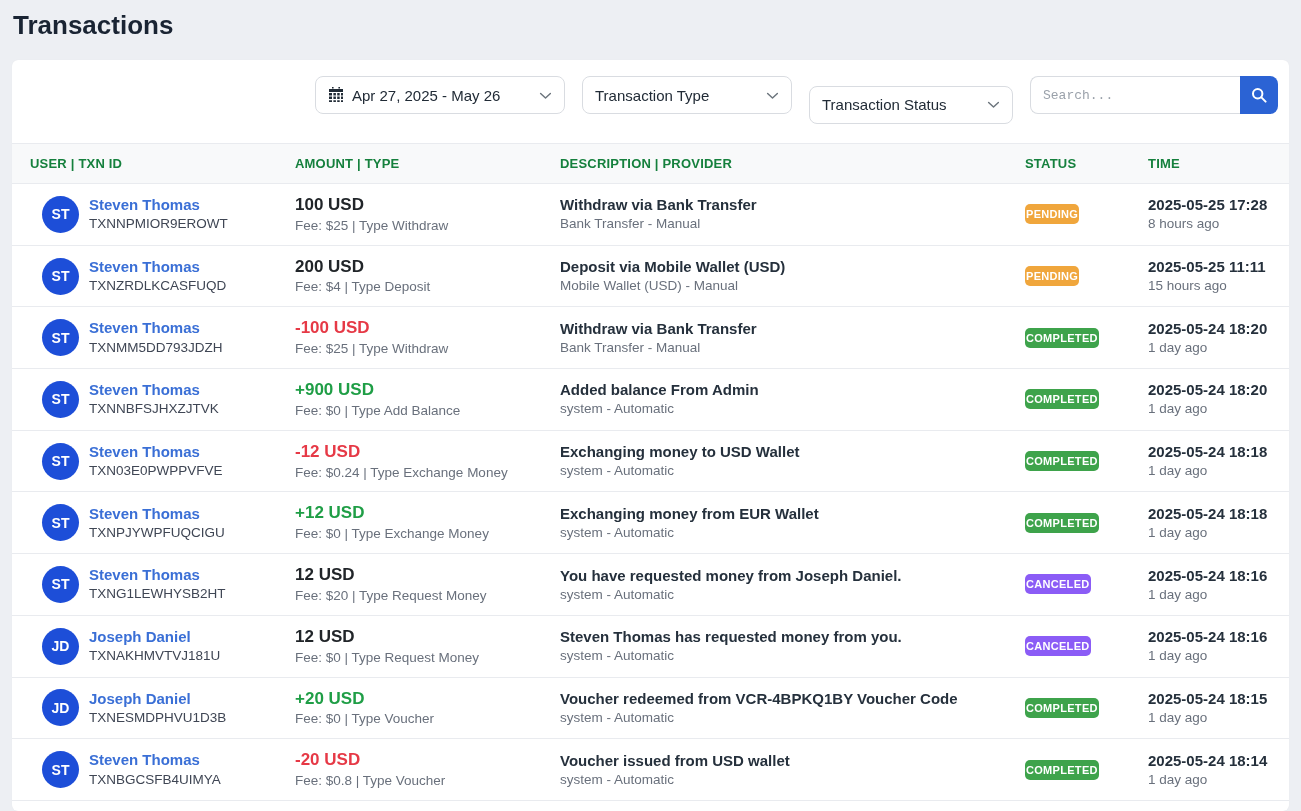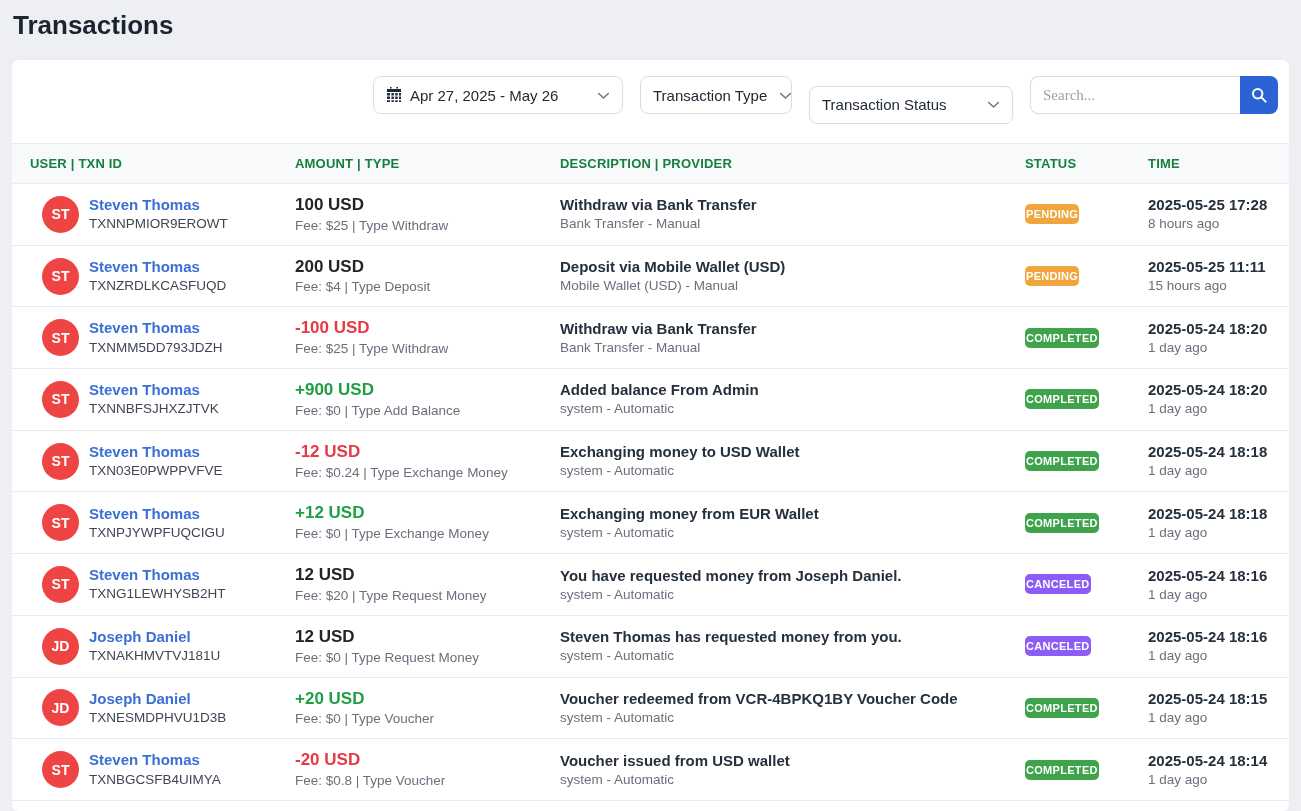--- a/index.html
+++ b/index.html
@@ -41,32 +41,32 @@
     display: flex;
     align-items: center;
     padding: 0 12px;
     font-size: 15px;
     color: #212b36;
     cursor: pointer;
     user-select: none;
   }
   .control .label { flex: 1; white-space: nowrap; }
   .date-picker { width: 250px; gap: 8px; }
-  .type-select { width: 152px; }
+  .type-select { width: 210px; }
   .status-select { width: 204px; margin-top: 19px; }
   .chevron { width: 13px; height: 13px; margin-left: 12px; flex: 0 0 auto; }
   .search-group { display: flex; height: 38px; }
   .search-input {
     width: 210px; height: 38px;
     border: 1px solid #d9dce1;
     border-right: none;
     border-radius: 8px 0 0 8px;
     padding: 0 12px;
-    font-size: 15px;
-    font-family: Liberation Serif, serif;
+    font-size: 13px;
+    font-family: Liberation Mono, monospace;
     color: #212b36;
     outline: none;
   }
   .search-input::placeholder { color: #9aa1aa; }
   .search-btn {
     width: 38px; height: 38px;
     border: none;
     border-radius: 0 8px 8px 0;
     background: #2b63d4;
     display: flex; align-items: center; justify-content: center;
@@ -95,21 +95,21 @@
     border-bottom: 1px solid #e9ebef;
     padding: 9px 12px;
     vertical-align: middle;
     height: 57px;
   }
   .txn-table th:first-child, .txn-table td:first-child { padding-left: 18px; }
   .user-cell { display: flex; align-items: center; gap: 10px; padding-left: 12px; }
   .avatar {
     width: 37px; height: 37px;
     border-radius: 50%;
-    background: #ef4444;
+    background: #1d4ed8;
     color: #fff;
     font-size: 14px; font-weight: 700;
     display: flex; align-items: center; justify-content: center;
     flex: 0 0 auto;
   }
   .user-link {
     color: #3a6fd6; font-size: 15px; font-weight: 600;
     text-decoration: none; display: block; line-height: 1.35;
   }
   .txn-id { font-size: 13.5px; color: #3f4654; line-height: 1.35; }

